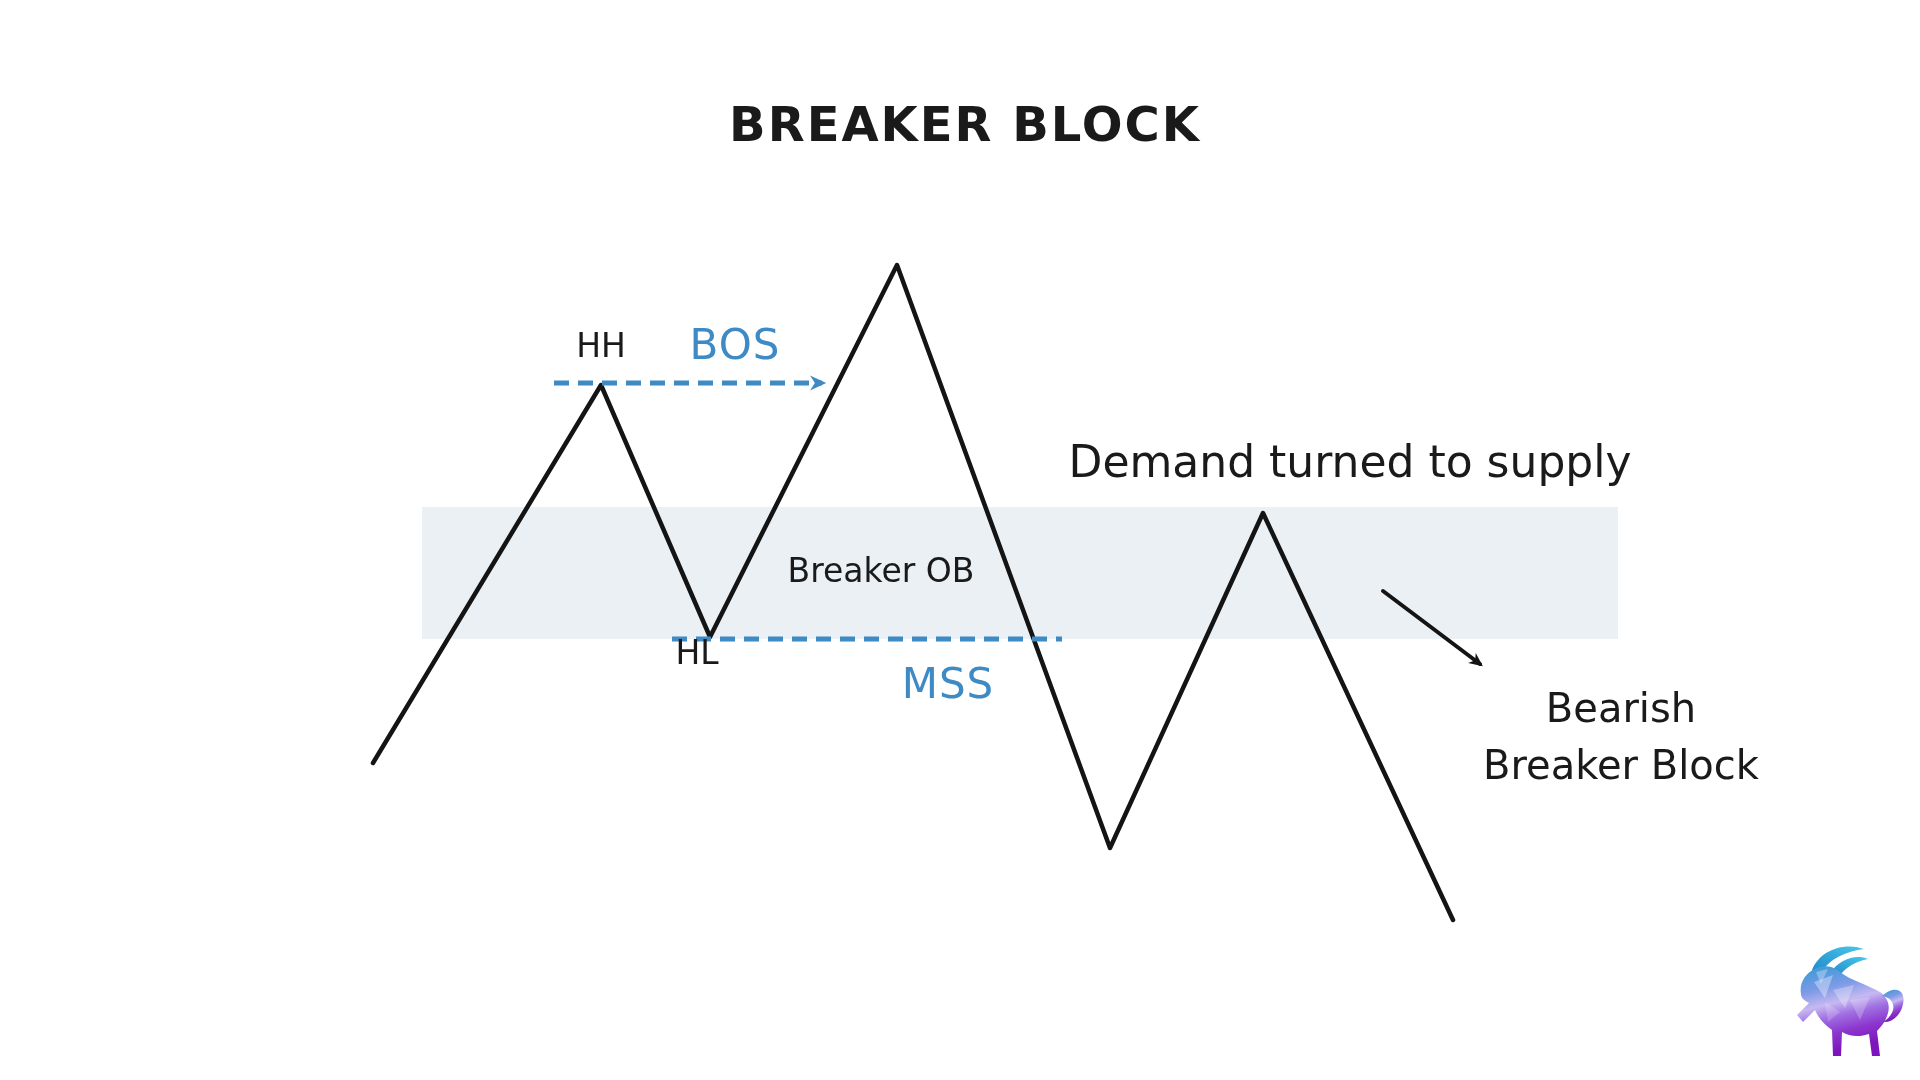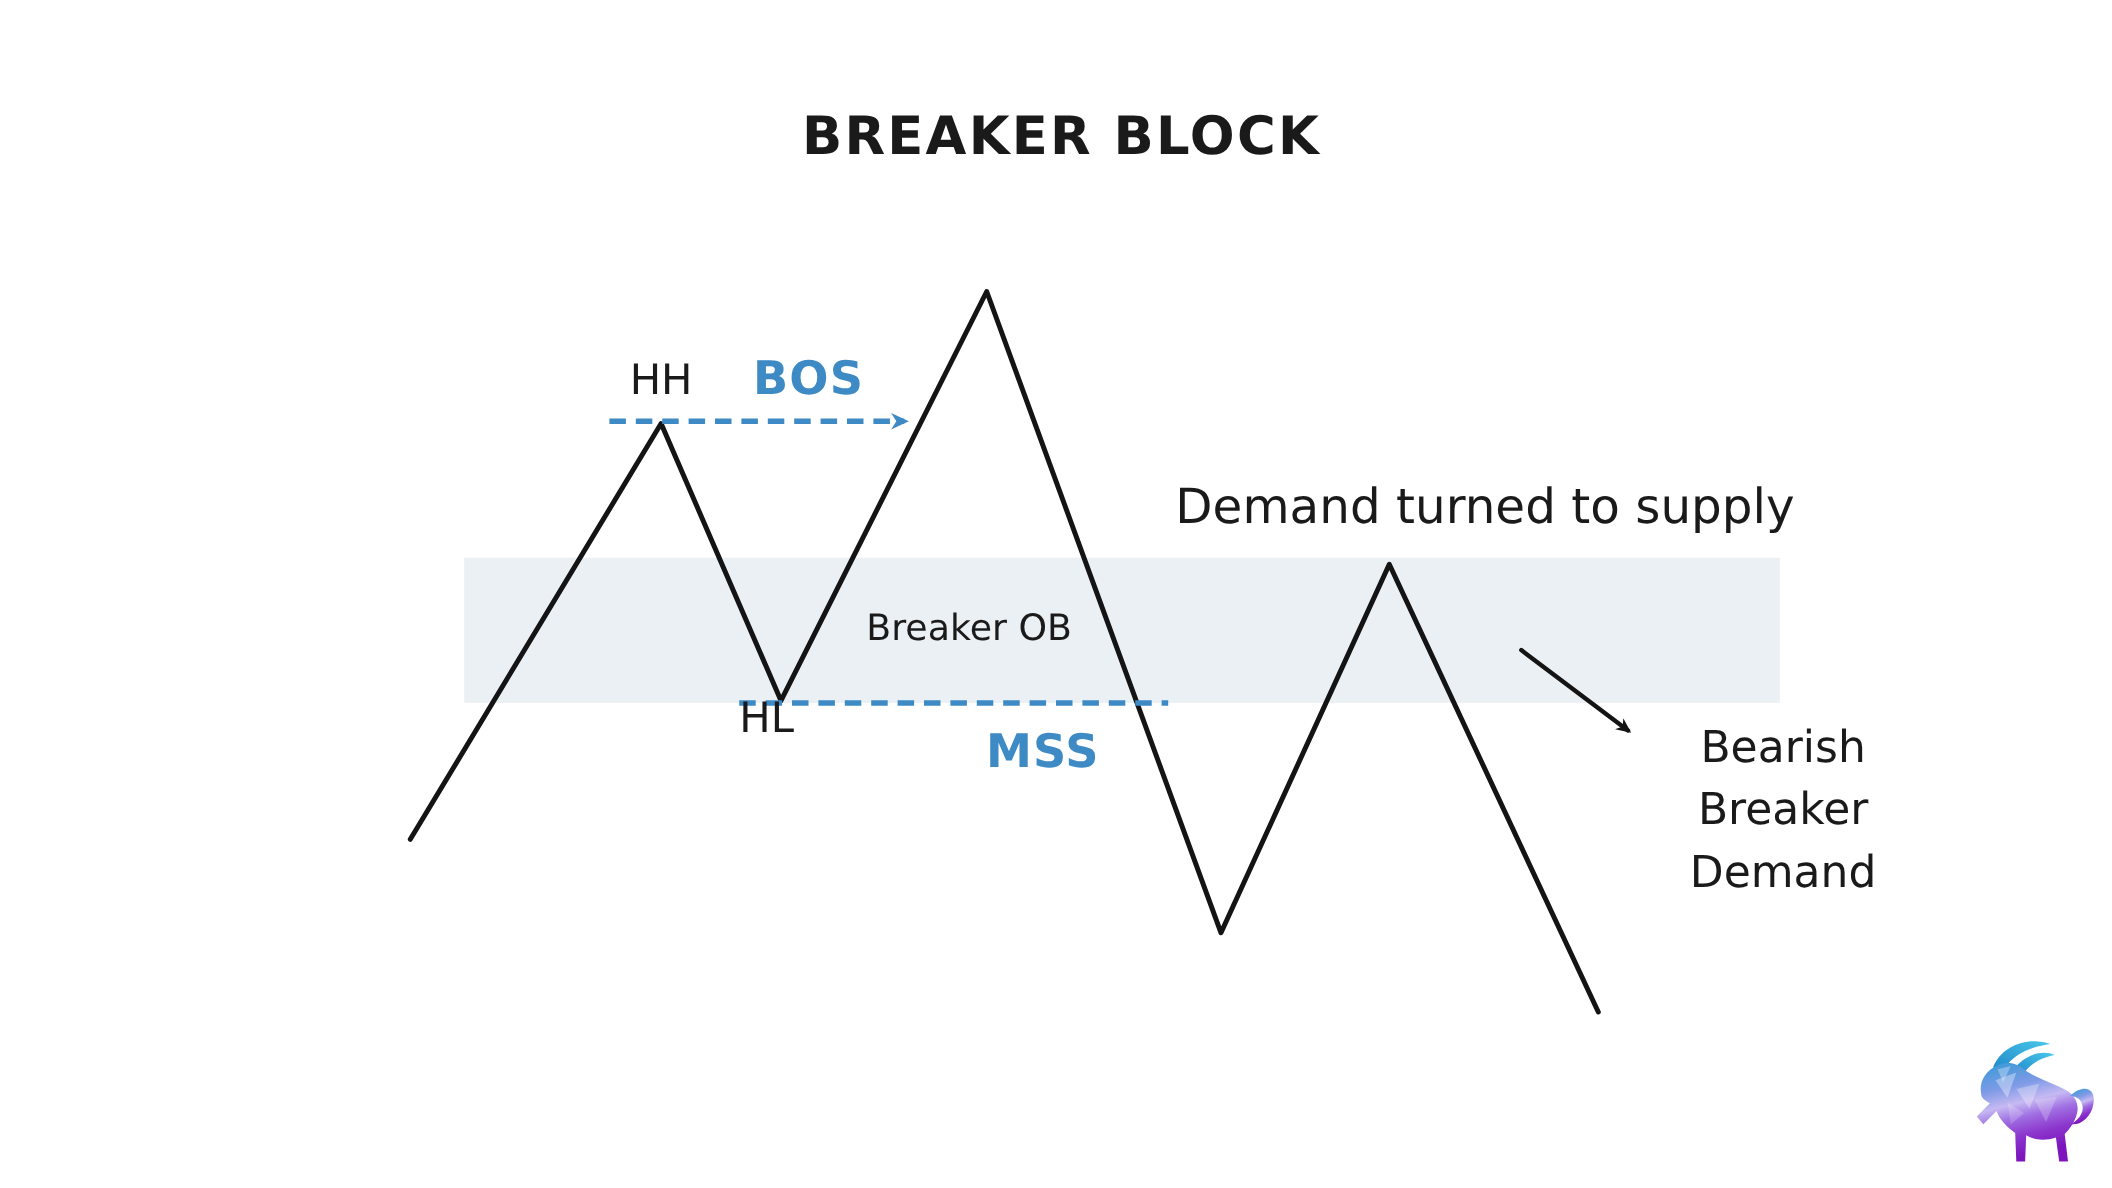--- a/index.html
+++ b/index.html
@@ -19,22 +19,22 @@
   .band{fill:var(--band-fill);}
   .price-line{fill:none;stroke:var(--line-black);stroke-width:4.5;stroke-linecap:round;stroke-linejoin:round;}
   .blue-dash{stroke:var(--accent-blue);stroke-width:5;stroke-dasharray:15 9;fill:none;}
   .black-arrow{stroke:var(--line-black);stroke-width:4;fill:none;stroke-linecap:round;}
   .marker-blue{fill:var(--accent-blue);}
   .marker-black{fill:var(--line-black);}
   .label{position:absolute;transform:translate(-50%,-50%);white-space:nowrap;user-select:none;}
   .title{
     left:965px;top:124px;font-size:48px;font-weight:600;letter-spacing:2px;
   }
-  .swing-label{font-size:38px;}
-  .blue-label{font-size:42px;font-weight:700;color:var(--accent-blue);letter-spacing:1px;}
+  .swing-label{font-size:33px;}
+  .blue-label{font-size:42px;font-weight:400;color:var(--accent-blue);letter-spacing:1px;}
   .hh{left:601px;top:345px;}
   .bos{left:735px;top:344px;}
   .hl{left:697px;top:652px;}
   .mss{left:928px;top:683px;margin-left:20px;}
   .ob-label{left:881px;top:570px;font-size:33px;}
   .demand-note{left:1350px;top:461px;font-size:44px;}
   .bearish-note{left:1621px;top:737px;font-size:40px;text-align:center;line-height:57px;white-space:pre-line;}
 </style>
 </head>
 <body>
@@ -110,15 +110,15 @@
 
   <div class="label swing-label hl">HL</div>
 
   <div class="label blue-label mss">MSS</div>
 
   <div class="label ob-label">Breaker OB</div>
 
   <div class="label demand-note">Demand turned to supply</div>
 
   <div class="label bearish-note">Bearish
-Breaker Demand</div>
+Breaker Block</div>
 
 </div>
 
 </body></html>

